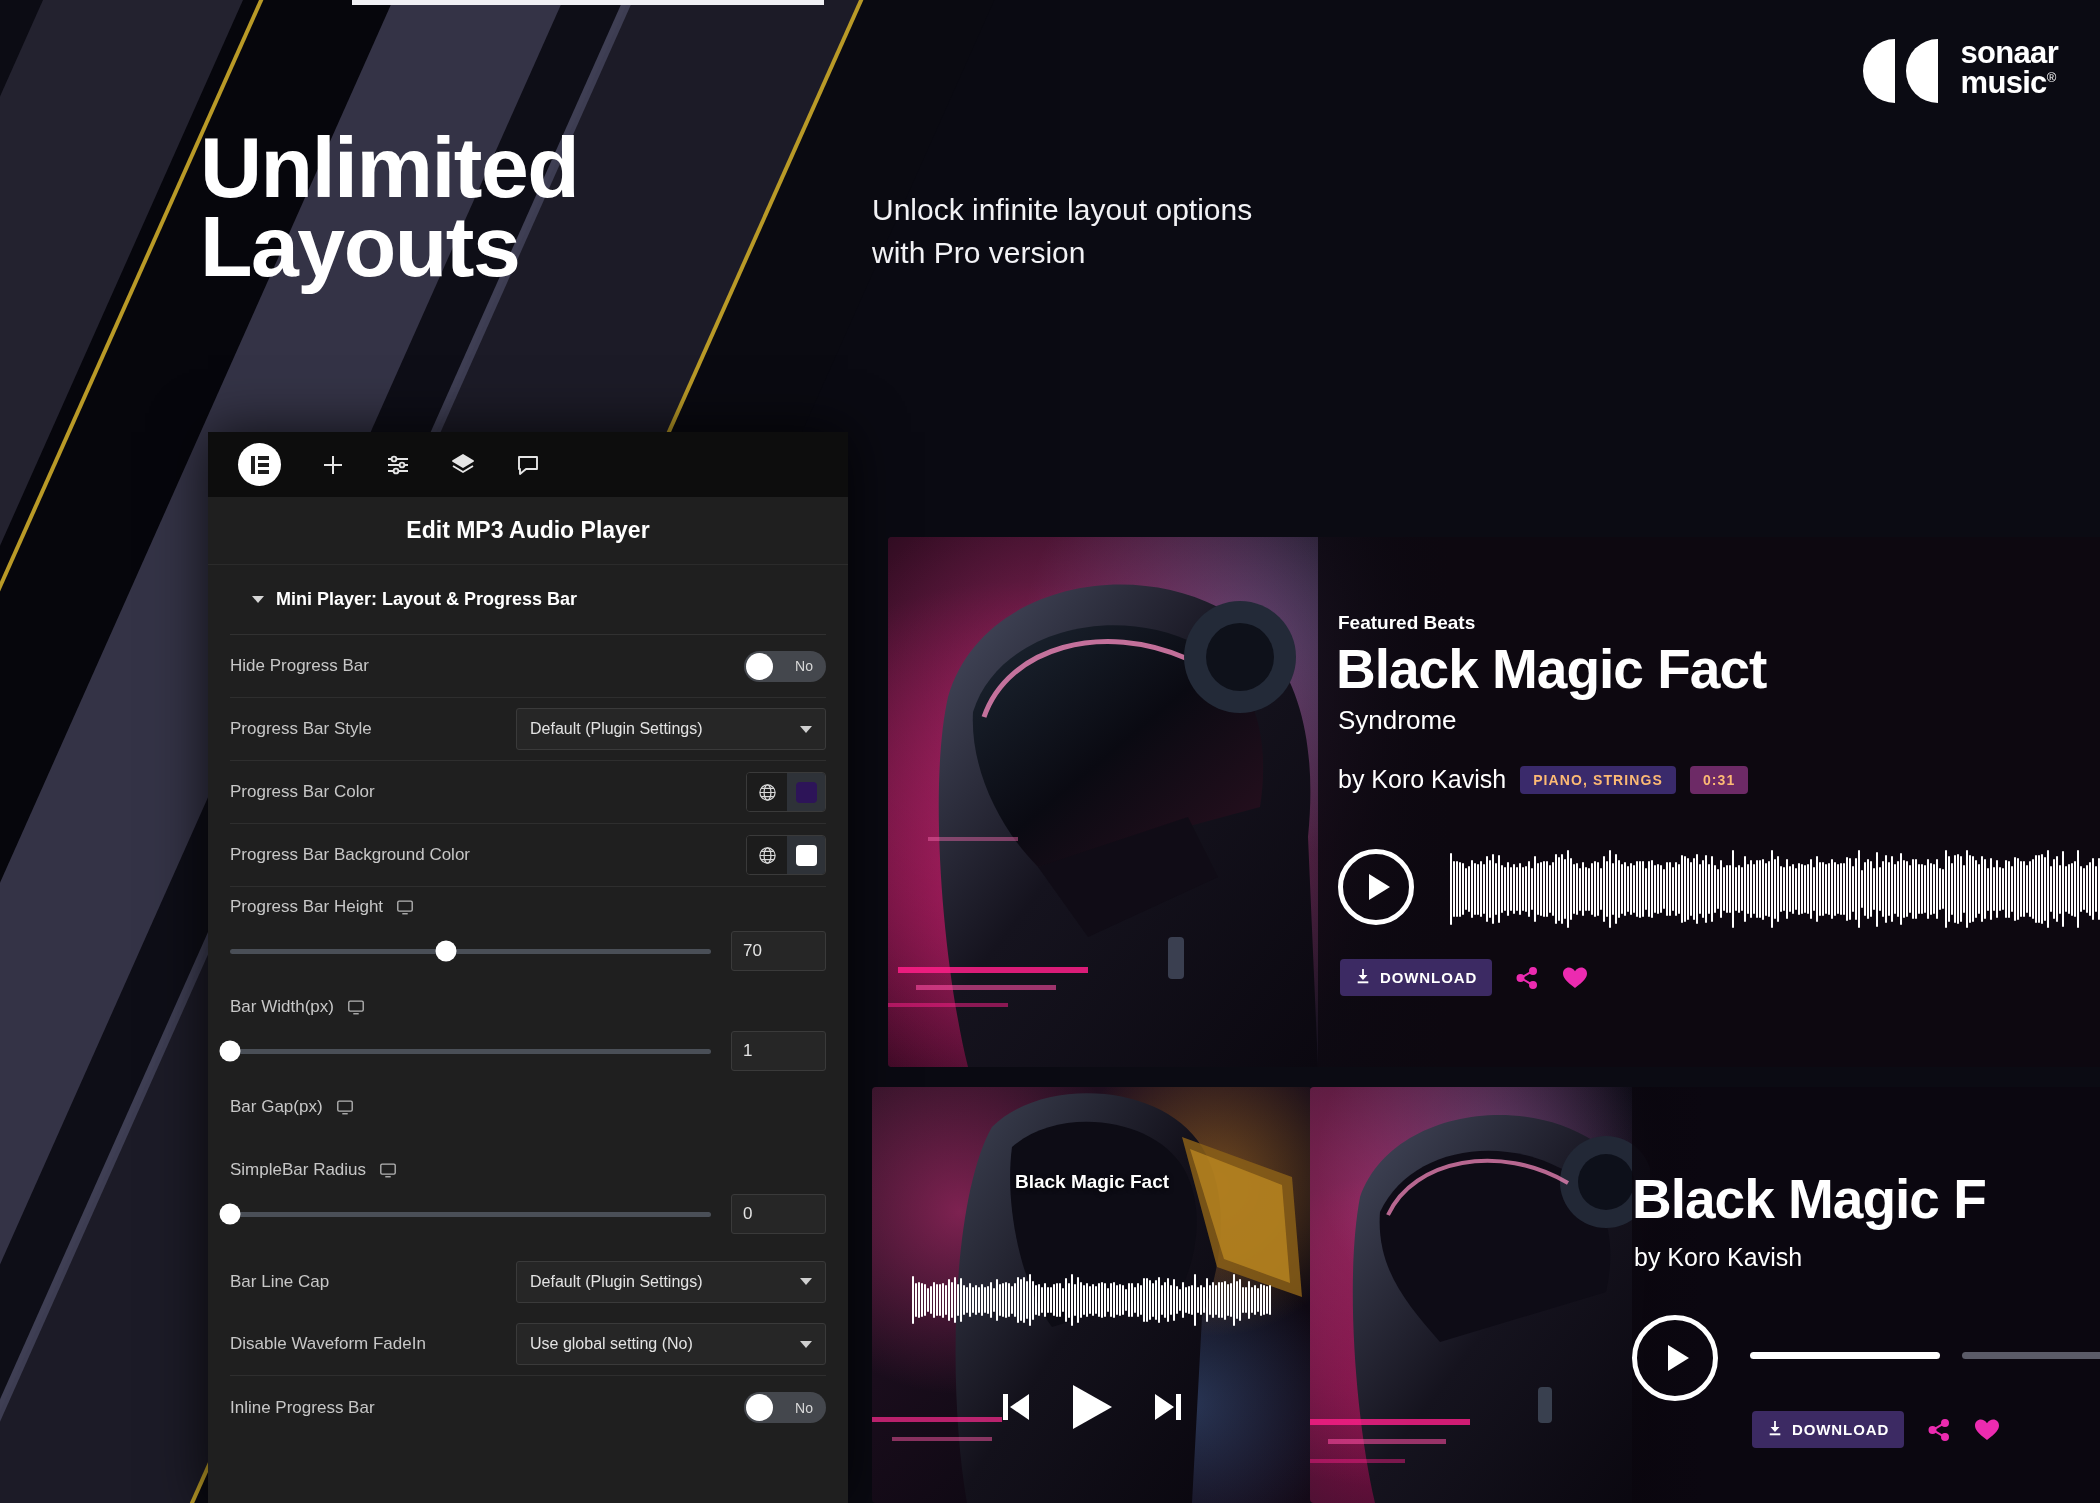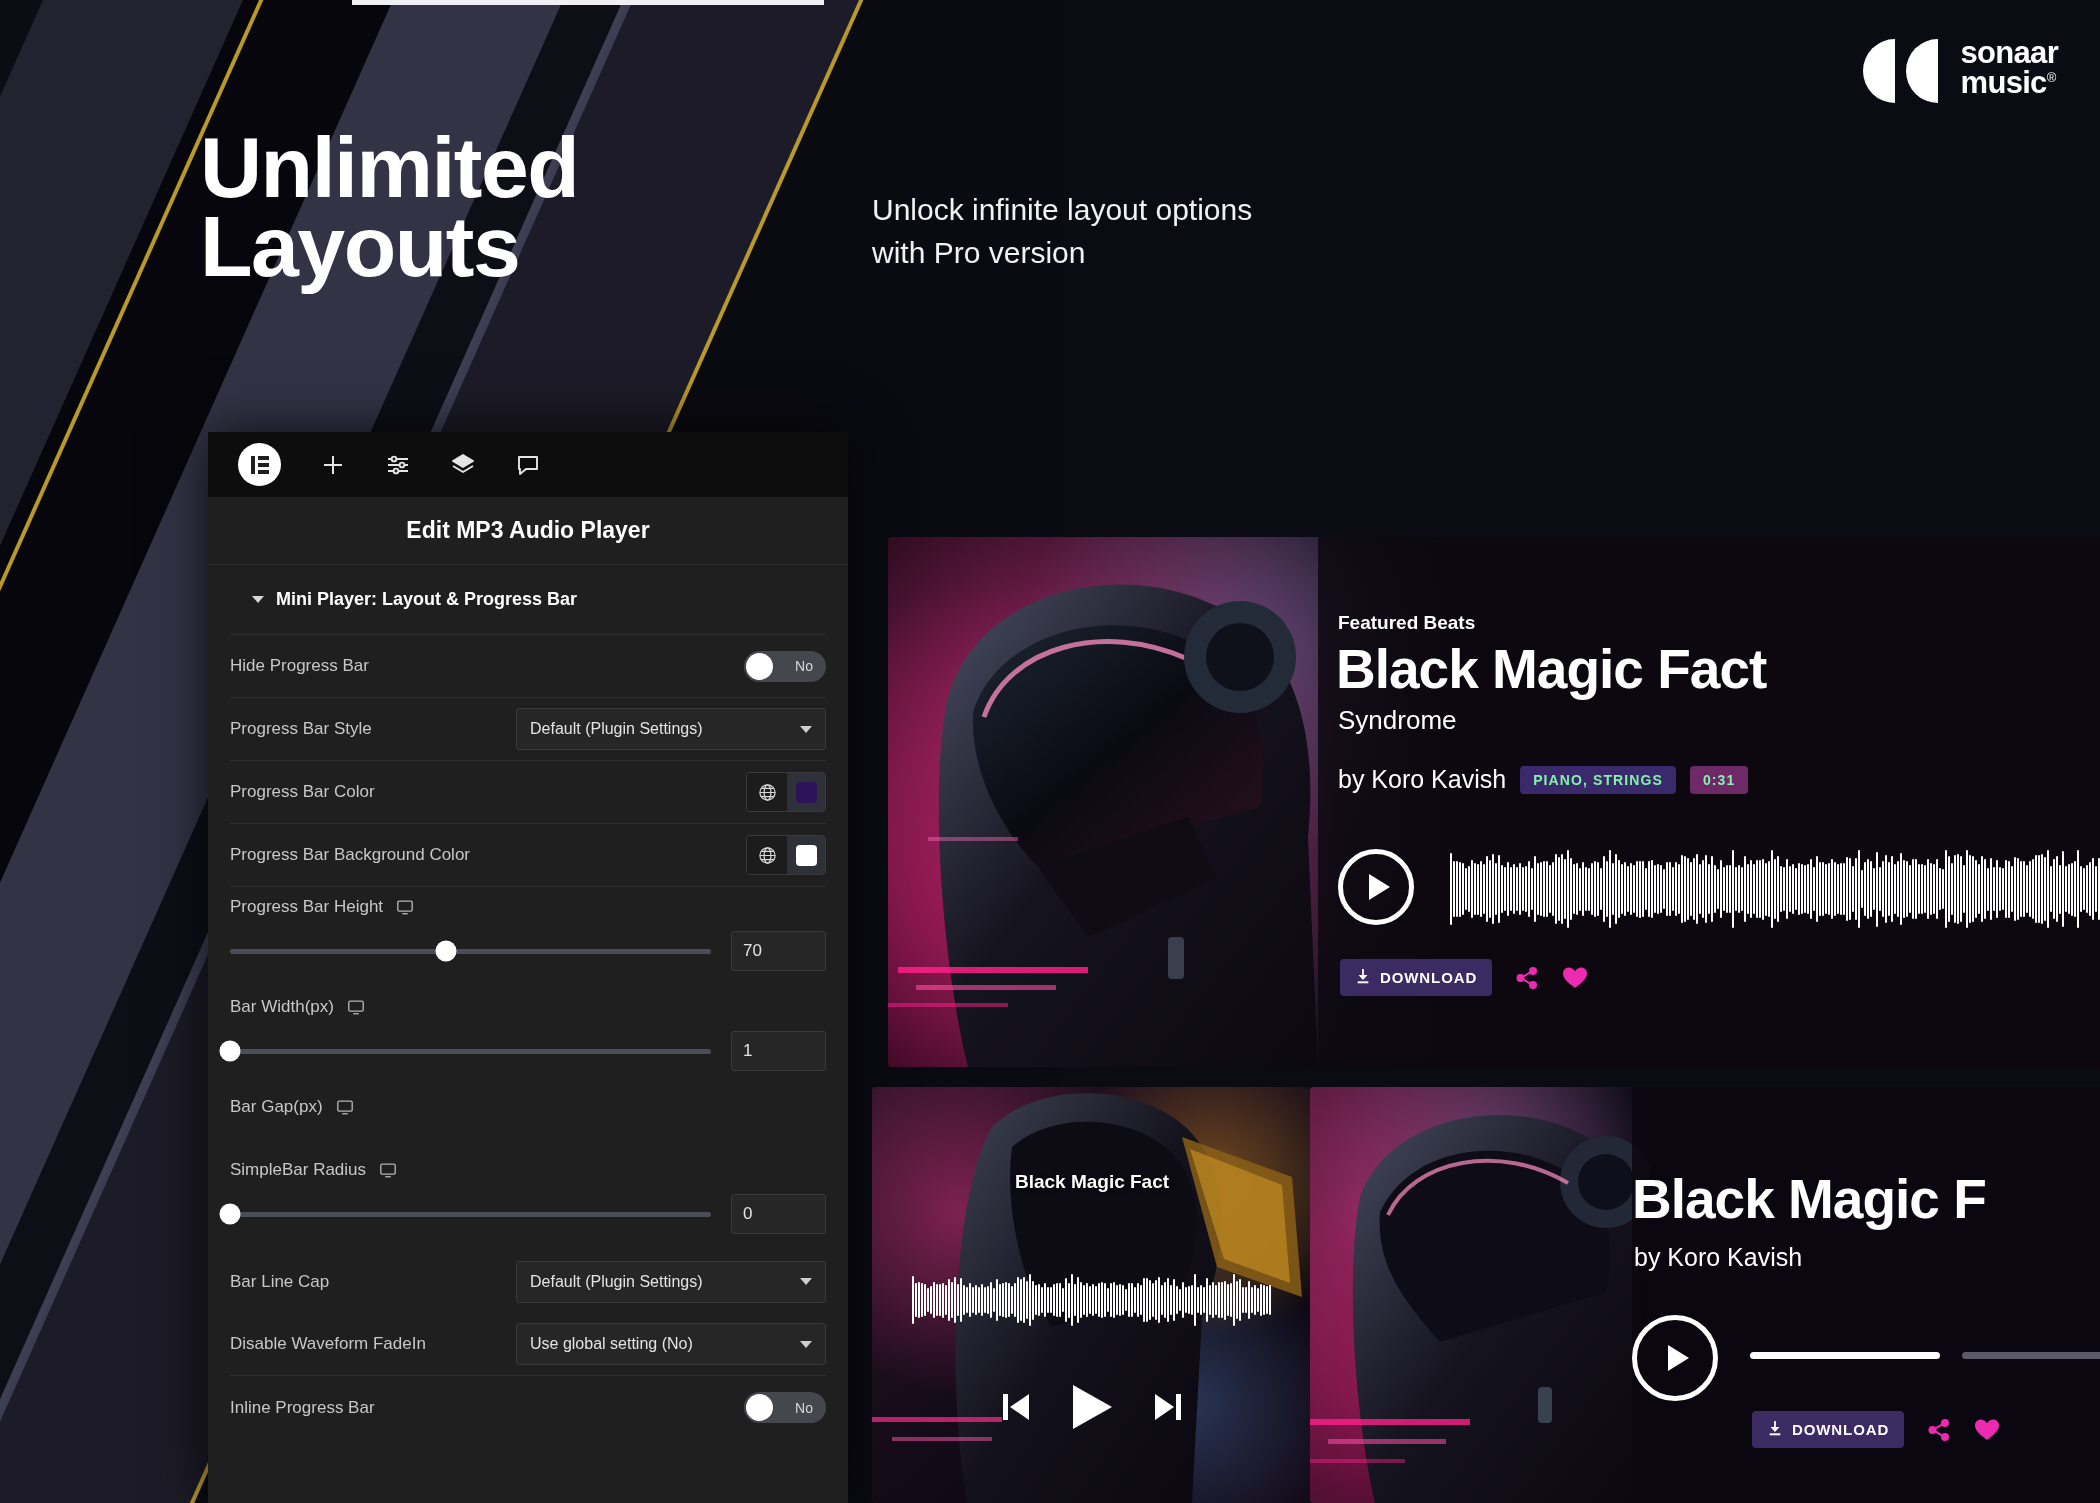--- a/index.html
+++ b/index.html
@@ -178,21 +178,21 @@
   .art { position: absolute; inset: 0; }
 
   .main-body { position: absolute; left: 430px; top: 0; right: 0; bottom: 0;
                background: linear-gradient(90deg, rgba(12,8,16,.86) 0%, #0d0810 16%, #0d0810 100%); }
   .eyebrow { position: absolute; left: 20px; top: 75px; color: #fff; font-size: 19px; font-weight: 700; }
   .trk-title { position: absolute; left: 18px; top: 100px; color:#fff; font-size: 55px; font-weight: 700; letter-spacing: -1px; }
   .trk-sub { position: absolute; left: 20px; top: 168px; color:#fff; font-size: 26px; font-weight: 400; }
   .trk-by-row { position: absolute; left: 20px; top: 228px; display: flex; align-items: center; gap: 14px; }
   .trk-by { color: #fff; font-size: 25px; font-weight: 400; }
   .tag {
-    background: #3a2a6b; color: #86efac; font-size: 14px; font-weight: 700;
+    background: #3a2a6b; color: #fdba74; font-size: 14px; font-weight: 700;
     letter-spacing: 1.1px; padding: 6px 13px; border-radius: 4px;
   }
   .tag.time { background: #6d2a66; }
 
   .play-ring {
     position: absolute; border-radius: 50%; border: 5px solid #fff;
     display: flex; align-items: center; justify-content: center;
   }
   .play-tri {
     width: 0; height: 0; border-left: 21px solid #fff;

